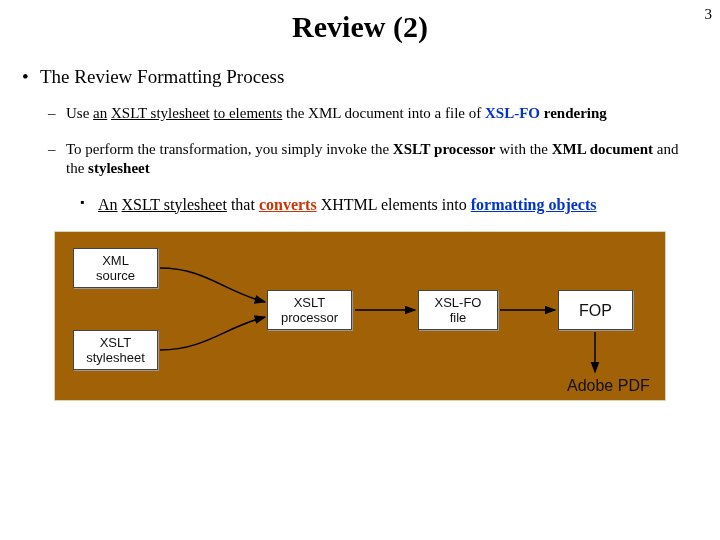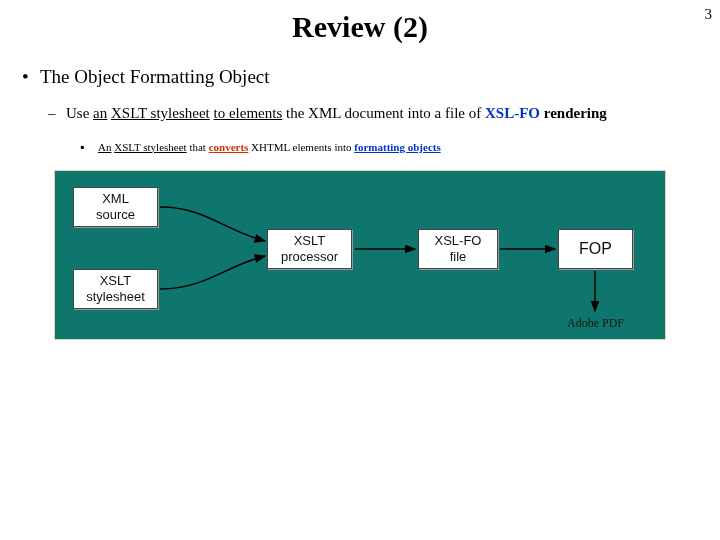--- a/index.html
+++ b/index.html
@@ -49,21 +49,21 @@
     padding-right: 10px;
     line-height: 1.3;
   }
   .lvl2::before {
     content: "–";
     position: absolute;
     left: 30px;
     top: 0;
   }
   .lvl3 {
-    font-size: 11px;
+    font-size: 16px;
     margin: 0 0 16px 0;
     position: relative;
     padding-left: 80px;
     padding-right: 10px;
     line-height: 1.3;
   }
   .lvl3::before {
     content: "▪";
     position: absolute;
     left: 62px;
@@ -78,69 +78,72 @@
   .blueulb { font-weight: bold; text-decoration: underline; color: #0033cc; }
   .bluebold { font-weight: bold; color: #0033cc; }
   .under { text-decoration: underline; margin-top: 14px; }
 
   
   .diagram {
     position: relative;
     width: 610px;
     height: 168px;
     margin: 6px auto 0 auto;
-    background: #0f766e;
+    background: #a16207;
     border: 1px solid #d8d5b0;
   }
   .box {
     position: absolute;
     background: #ffffff;
     border: 1px solid #444;
     display: flex;
     align-items: center;
     justify-content: center;
     text-align: center;
     font-family: Arial, Helvetica, sans-serif;
     font-size: 13px;
     color: #111;
     line-height: 1.2;
     box-sizing: border-box;
     padding: 2px 4px;
     box-shadow: 1px 1px 0 #999;
   }
   .caption {
     position: absolute;
-    font-family: Liberation Serif, serif;
-    font-size: 12px;
+    font-family: Liberation Sans, sans-serif;
+    font-size: 16px;
     color: #111;
   }
   .arrow-line {
     position: absolute;
     stroke: #000;
     stroke-width: 1.5;
     fill: none;
   }
 </style>
 </head>
 <body>
 
 <div class="page-number">3</div>
 
 <div class="title">Review (2)</div>
 
 <div class="content">
 
   <div class="lvl1">
-    <span>The Object Formatting Object</span>
+    <span>The Review Formatting Process</span>
   </div>
 
   <div class="lvl2">
     <span>Use </span><span class="under">an</span><span> </span><span class="ulb">XSLT stylesheet</span><span> </span><span class="ulb">to elements</span><span> the XML document into a file of </span><span class="bluebold">XSL-FO</span><span> </span><span class="b">rendering</span>
   </div>
 
+  <div class="lvl2">
+    <span>To perform the transformation, you simply invoke the </span><span class="b">XSLT processor</span><span> with the </span><span class="b">XML document</span><span> and the </span><span class="b">stylesheet</span>
+  </div>
 
   <div class="lvl3">
     <span class="under">An</span><span> </span><span class="ulb">XSLT stylesheet</span><span> that </span><span class="redulb">converts</span><span> XHTML elements into </span><span class="blueulb">formatting objects</span>
   </div>
 
 
   <div class="diagram">
     <svg width="610" height="168" style="position:absolute;left:0;top:0">
       <defs>
         <marker id="ah" markerWidth="8" markerHeight="8" refX="7" refY="3" orient="auto">

